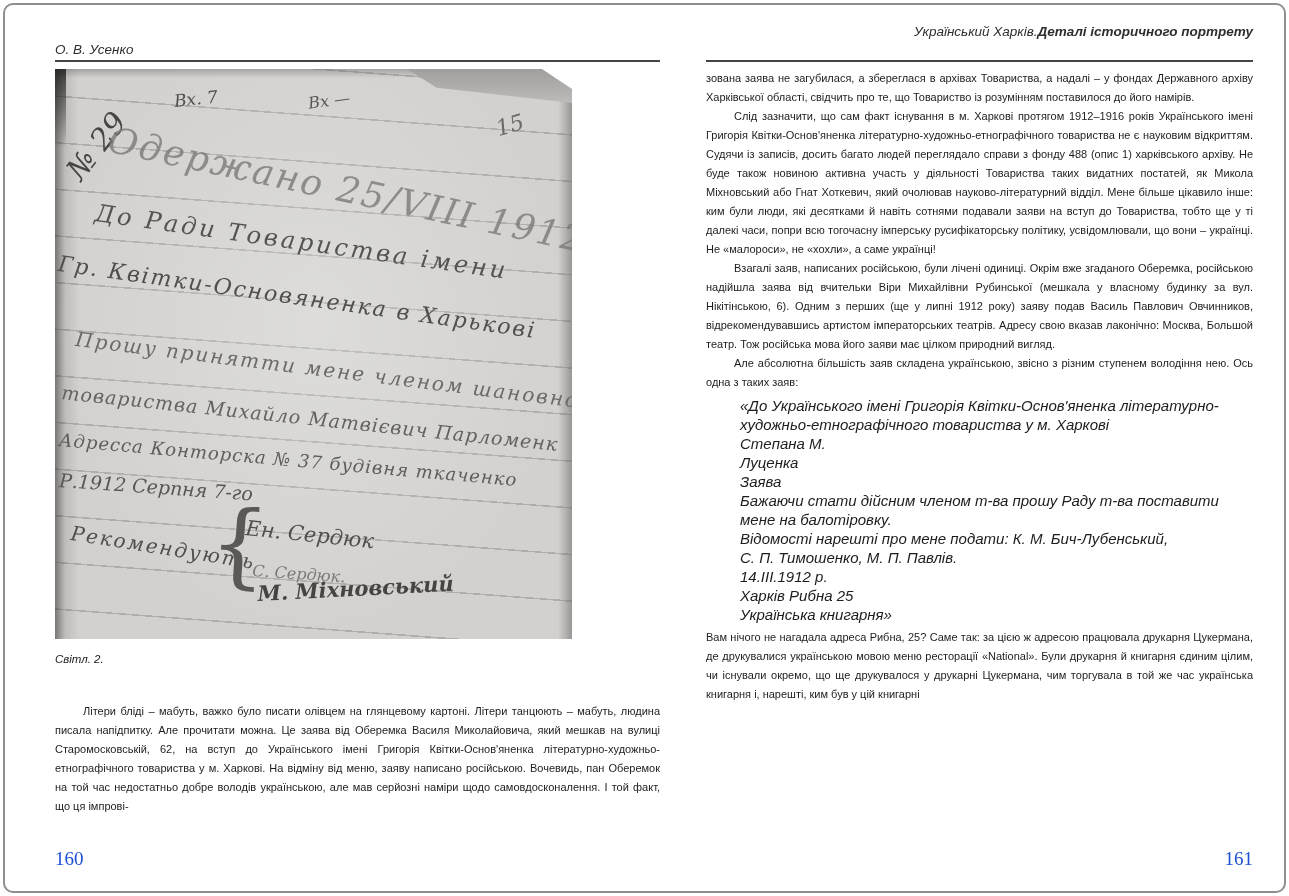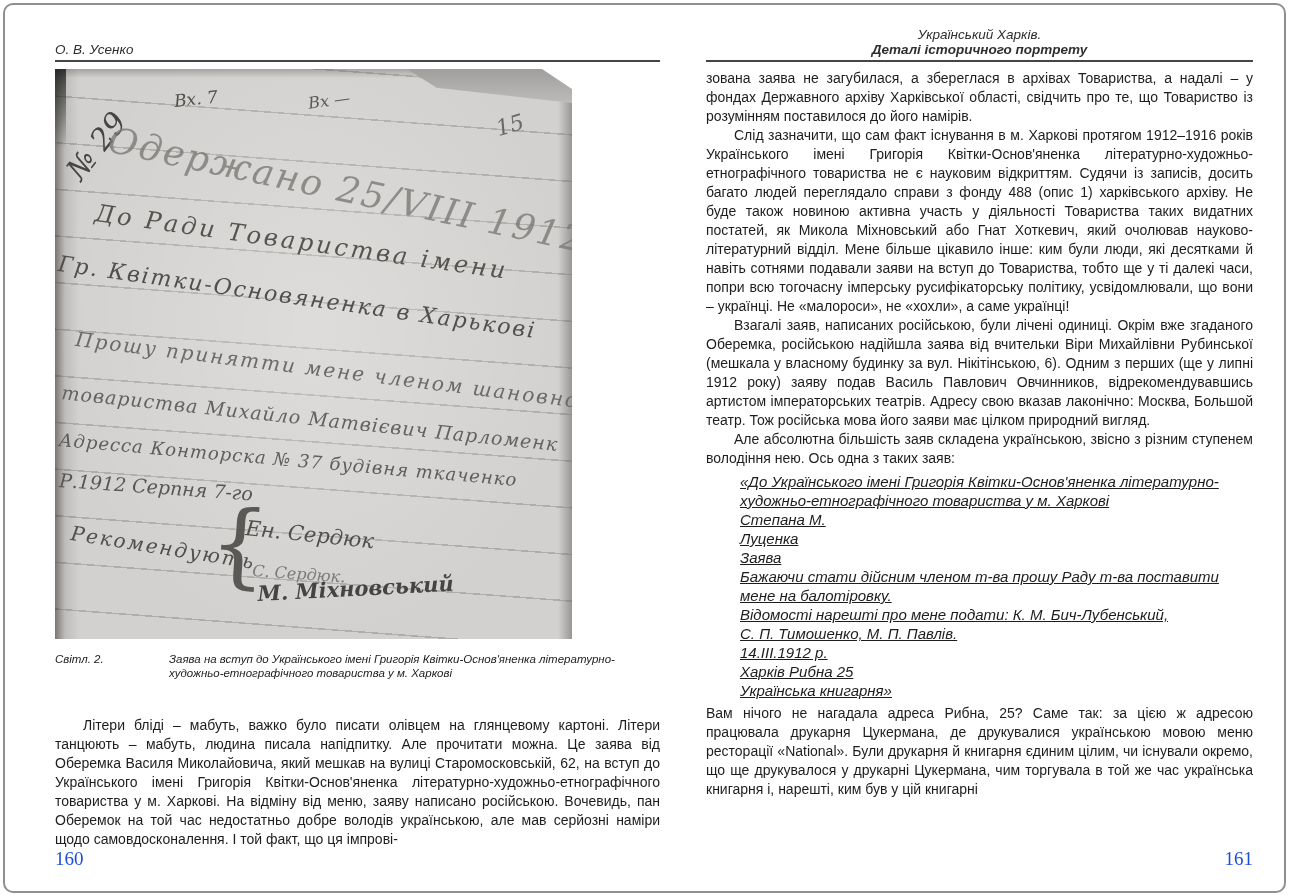--- a/index.html
+++ b/index.html
@@ -3,21 +3,21 @@
 <meta charset="utf-8">
 <title>Book spread</title>
 <style>
   html,body{margin:0;padding:0;background:#ffffff;}
   .stage{position:relative;width:1289px;height:896px;background:#fff;font-family:"Liberation Sans",sans-serif;color:#1d1d1d;overflow:hidden;}
   .frame{position:absolute;inset:3px;border:2px solid #8f8f8f;border-radius:10px;pointer-events:none;}
   .page{position:absolute;top:25px;height:845px;}
   .page.left{left:55px;width:605px;}
   .page.right{left:706px;width:547px;}
   .runhead{height:32px;border-bottom:2px solid #454545;font-style:italic;font-size:13.5px;color:#2e2e2e;display:flex;align-items:flex-end;padding-bottom:3px;}
-  .runhead.rh-right{flex-direction:column;align-items:center;justify-content:flex-end;line-height:14.5px;}
+  .runhead.rh-right{flex-direction:row;align-items:flex-start;justify-content:flex-end;line-height:14.5px;}
   .rh-bold{font-weight:bold;}
   .pagenum{position:absolute;bottom:0;font-size:19px;color:#1d4ed8;font-family:Liberation Serif, serif;}
   .pagenum.pn-left{left:0;}
   .pagenum.pn-right{right:0;margin-left:24px;}
 
   
   .photo{position:relative;width:517px;height:570px;margin-top:7px;background:#d2d1cf;overflow:hidden;}
   .rules{position:absolute;left:-60px;top:-45px;width:640px;height:680px;
     background:repeating-linear-gradient(to bottom,rgba(0,0,0,0) 0 45px,rgba(145,144,140,.55) 45px 46.5px);
     transform:rotate(4.3deg);}
@@ -47,28 +47,28 @@
   .hw-tov{left:8px;top:312px;font-size:19px;letter-spacing:1px;color:#636260;transform:rotate(6deg);}
   .hw-adr{left:5px;top:360px;font-size:18px;letter-spacing:1px;color:#5e5d5a;transform:rotate(5deg);}
   .hw-date{left:5px;top:400px;font-size:19px;color:#575654;transform:rotate(4deg);}
   .hw-rec{left:18px;top:452px;font-size:20px;letter-spacing:2px;color:#504f4d;transform:rotate(9deg);}
   .hw-brace{left:158px;top:428px;font-size:92px;font-style:normal;font-weight:200;color:#5a5956;transform:rotate(4deg);line-height:1;}
   .hw-sig1{left:192px;top:447px;font-size:21px;color:#514f4d;transform:rotate(6deg);}
   .hw-sig2{left:198px;top:492px;font-size:16px;color:#7b7a77;transform:rotate(4deg);}
   .hw-sig3{left:202px;top:512px;font-size:21px;font-weight:bold;color:#454442;transform:rotate(-3deg);}
 
   
-  .caption{display:flex;margin-top:13px;font-style:italic;font-size:11.5px;line-height:14px;color:#222;gap:48px;}
+  .caption{display:flex;margin-top:13px;font-style:italic;font-size:11.5px;line-height:14px;color:#222;}
   .cap-label{flex:none;width:56px;margin-right:10px;}
-  .body-text{font-size:14px;line-height:19px;text-align:justify;margin:0;}
+  .body-text{font-size:11px;line-height:19px;text-align:justify;margin:0;}
   .page.left .body-text{margin-top:36px;}
   .indent{text-indent:28px;}
   .col-text{margin-top:7px;}
   .quote{margin:4px 0 4px 34px;font-style:italic;}
-  .quote p{margin:0;font-size:15px;line-height:19px;text-align:left;text-decoration:underline;}
+  .quote p{margin:0;font-size:15px;line-height:19px;text-align:left;}
 </style>
 </head>
 <body>
 
 <div class="stage">
   <div class="frame"></div>
 
   <div class="page left">
     <div class="runhead">
       <span>О. В. Усенко</span>
@@ -94,21 +94,20 @@
       <span class="hw hw-date">Р.1912 Серпня 7-го</span>
       <span class="hw hw-rec">Рекомендують</span>
       <span class="hw hw-brace">{</span>
       <span class="hw hw-sig1">Ен. Сердюк</span>
       <span class="hw hw-sig2">С. Сердюк.</span>
       <span class="hw hw-sig3">М. Міхновський</span>
     </div>
 
     <div class="caption">
       <span class="cap-label">Світл. 2.</span>
-      <span class="cap-text">Заява на вступ до Українського імені Григорія Квітки-Основ'яненка літературно-художньо-етнографічного товариства у м. Харкові</span>
     </div>
 
     <p class="body-text indent">Літери бліді – мабуть, важко було писати олівцем на глянцевому картоні. Літери танцюють – мабуть, людина писала напідпитку. Але прочитати можна. Це заява від Оберемка Василя Миколайовича, який мешкав на вулиці Старомосковській, 62, на вступ до Українського імені Григорія Квітки-Основ'яненка літературно-художньо-етнографічного товариства у м. Харкові. На відміну від меню, заяву написано російською. Вочевидь, пан Оберемок на той час недостатньо добре володів українською, але мав серйозні наміри щодо самовдосконалення. І той факт, що ця імпрові-</p>
 
     <div class="pagenum pn-left">160</div>
   </div>
 
   <div class="page right">
     <div class="runhead rh-right">
       <div>Український Харків.</div>

